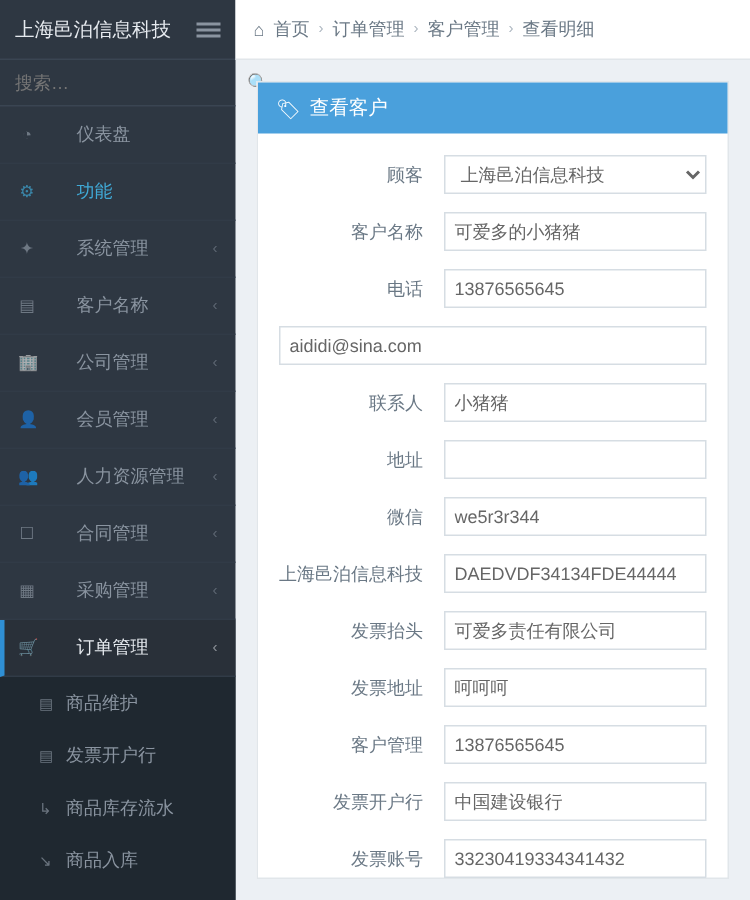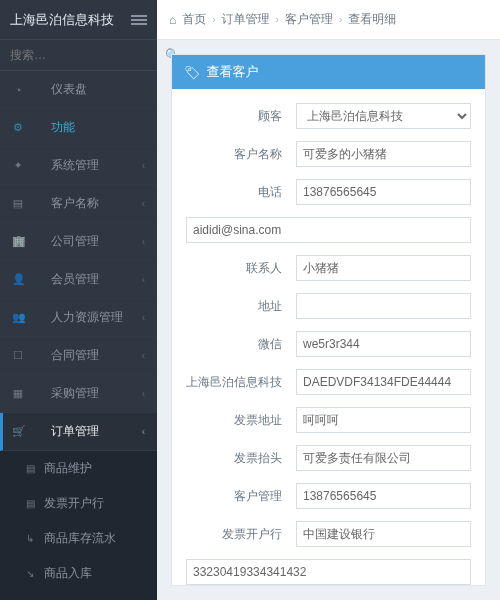--- a/index.html
+++ b/index.html
@@ -169,35 +169,36 @@
         </div>
         <div class="frow">
           <div class="flab">微信</div>
           <div class="fval"><input value="we5r3r344" style=""></div>
         </div>
         <div class="frow">
           <div class="flab">上海邑泊信息科技</div>
           <div class="fval"><input value="DAEDVDF34134FDE44444" style=""></div>
         </div>
         <div class="frow">
+          <div class="flab">发票抬头</div>
+          <div class="fval"><input value="可爱多责任有限公司" style=""></div>
+        </div>
+        <div class="frow">
           <div class="flab">发票地址</div>
           <div class="fval"><input value="呵呵呵" style=""></div>
         </div>
         <div class="frow">
-          <div class="flab">发票抬头</div>
-          <div class="fval"><input value="可爱多责任有限公司" style=""></div>
-        </div>
-        <div class="frow">
           <div class="flab">客户管理</div>
           <div class="fval"><input value="13876565645" style=""></div>
         </div>
         <div class="frow">
           <div class="flab">发票开户行</div>
           <div class="fval"><input value="中国建设银行" style=""></div>
         </div>
         <div class="frow">
+          <div class="flab">发票账号</div>
           <div class="fval"><input value="33230419334341432" style=""></div>
         </div>
 
       </div>
     </div>
   </main>
 </div>
 
 </body></html>

